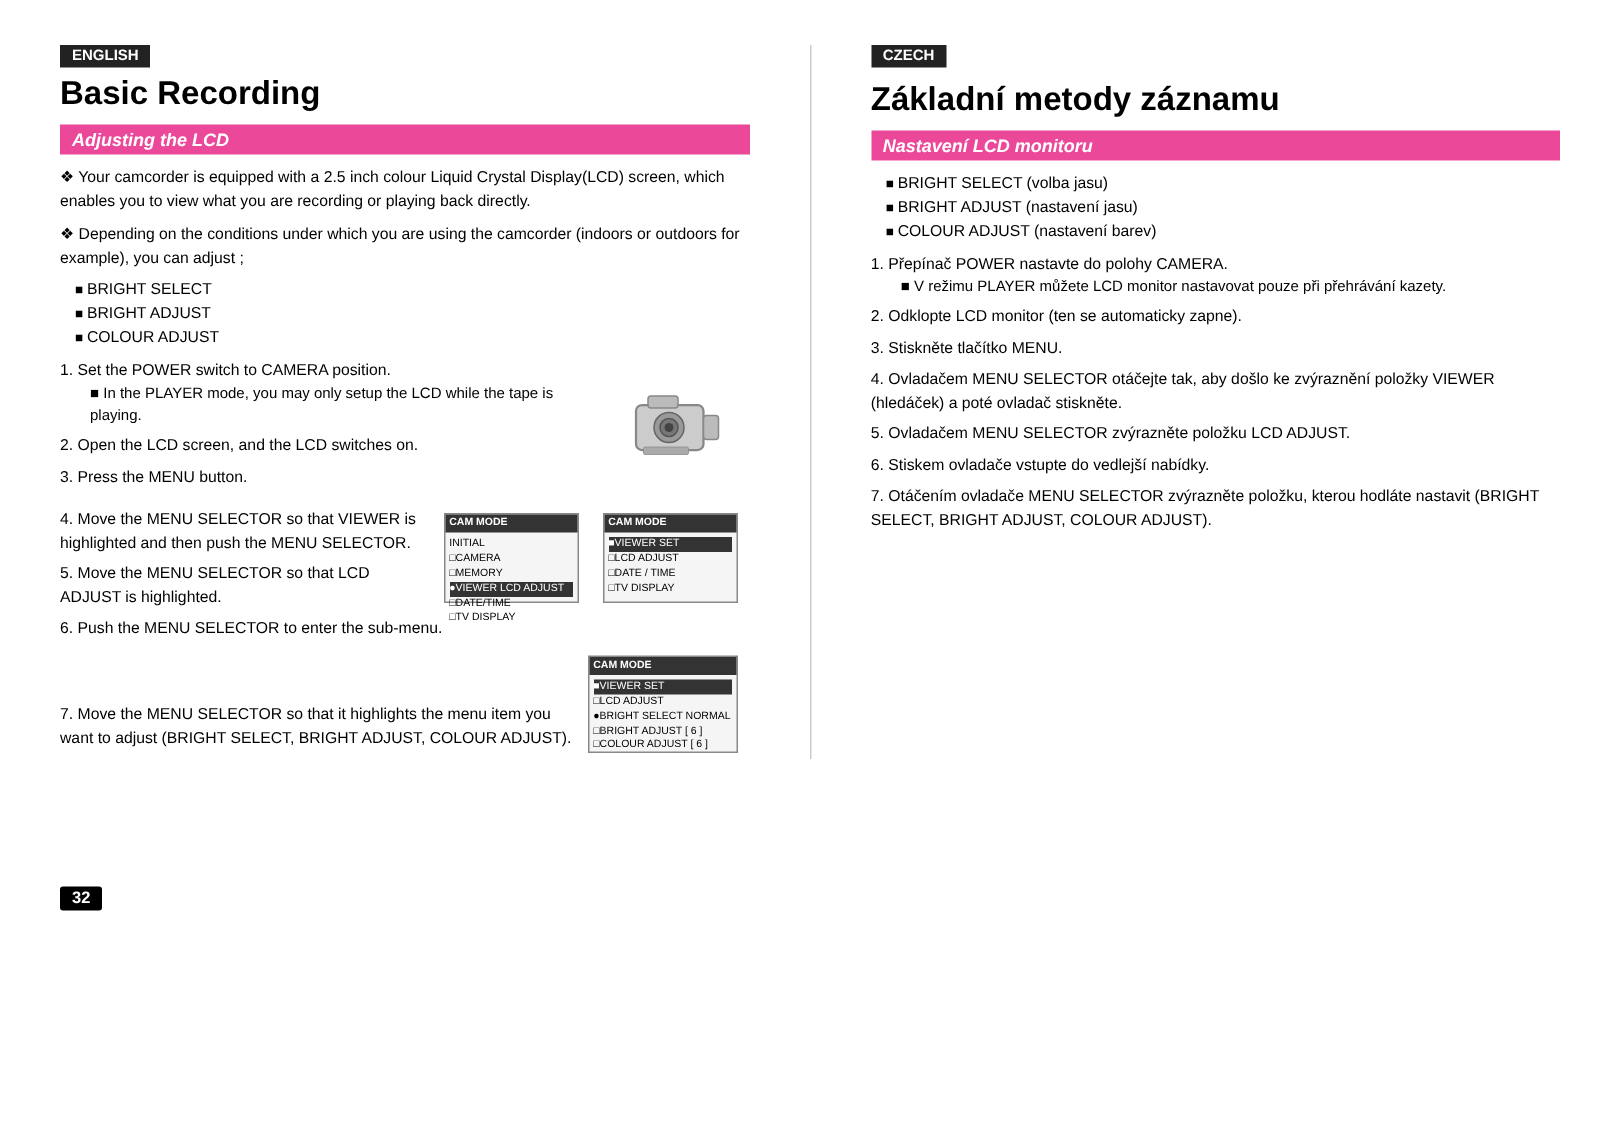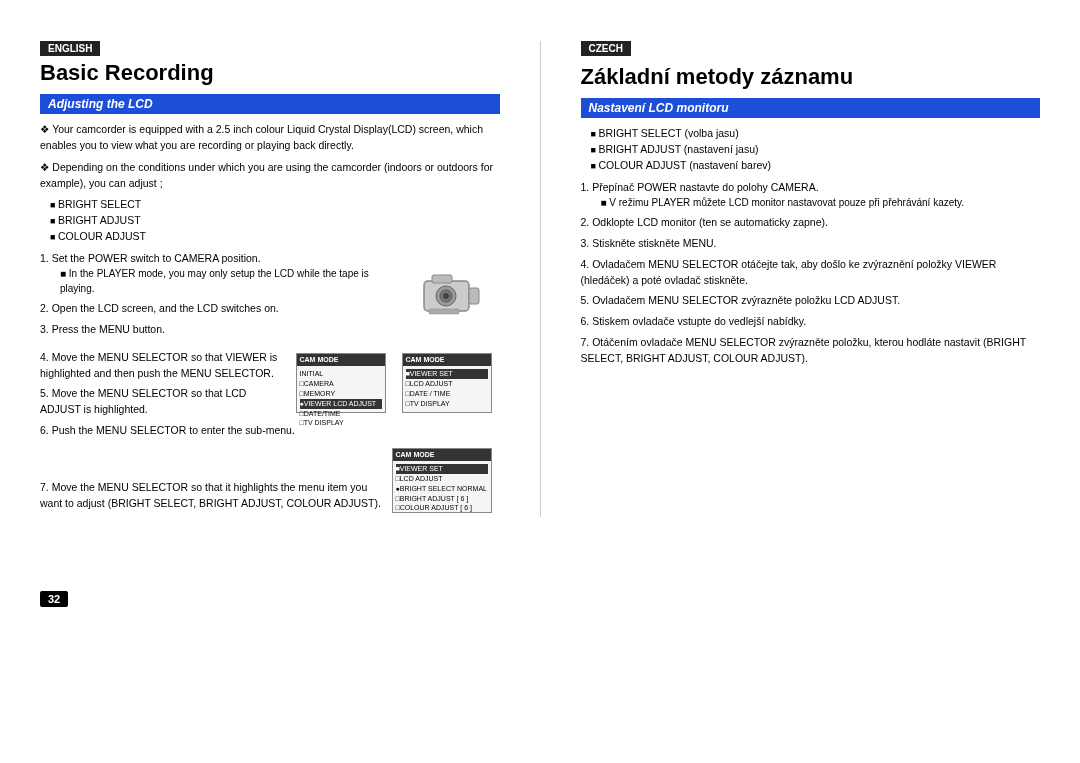--- a/index.html
+++ b/index.html
@@ -10,21 +10,21 @@
       font-family: Arial, Helvetica, sans-serif;
       font-size: 11px;
       color: #000;
       overflow: hidden;
     }
     .page {
       width: 1080px;
       height: 630px;
       background: #fff;
       position: relative;
-      padding: 41px 40px;
+      padding: 30px 40px;
     }
     .two-col {
       display: flex;
       gap: 30px;
       width: 100%;
     }
     .col-left {
       flex: 1;
     }
     .col-right {
@@ -40,21 +40,21 @@
       margin-bottom: 4px;
     }
     .section-title {
       font-size: 22px;
       font-weight: bold;
       color: #000;
       margin-bottom: 8px;
       line-height: 1.2;
     }
     .sub-section-header {
-      background: #1d4ed8;
+      background: #ec4899;
       color: #fff;
       font-size: 12px;
       font-style: italic;
       font-weight: bold;
       padding: 3px 8px;
       margin-bottom: 8px;
     }
     .content-block {
       font-size: 10.5px;
       line-height: 1.5;
@@ -267,21 +267,21 @@
         <div class="step-item">
           <span>1. </span><span>Přepínač POWER nastavte do polohy CAMERA.</span>
           <div class="step-sub">■ <span>V režimu PLAYER můžete LCD monitor nastavovat pouze při přehrávání kazety.</span></div>
         </div>
 
         <div class="step-item">
           <span>2. </span><span>Odklopte LCD monitor (ten se automaticky zapne).</span>
         </div>
 
         <div class="step-item">
-          <span>3. </span><span>Stiskněte stiskněte MENU.</span>
+          <span>3. </span><span>Stiskněte tlačítko MENU.</span>
         </div>
 
         <div class="step-item">
           <span>4. </span><span>Ovladačem MENU SELECTOR otáčejte tak, aby došlo ke zvýraznění položky VIEWER (hledáček) a poté ovladač stiskněte.</span>
         </div>
 
         <div class="step-item">
           <span>5. </span><span>Ovladačem MENU SELECTOR zvýrazněte položku LCD ADJUST.</span>
         </div>
 

